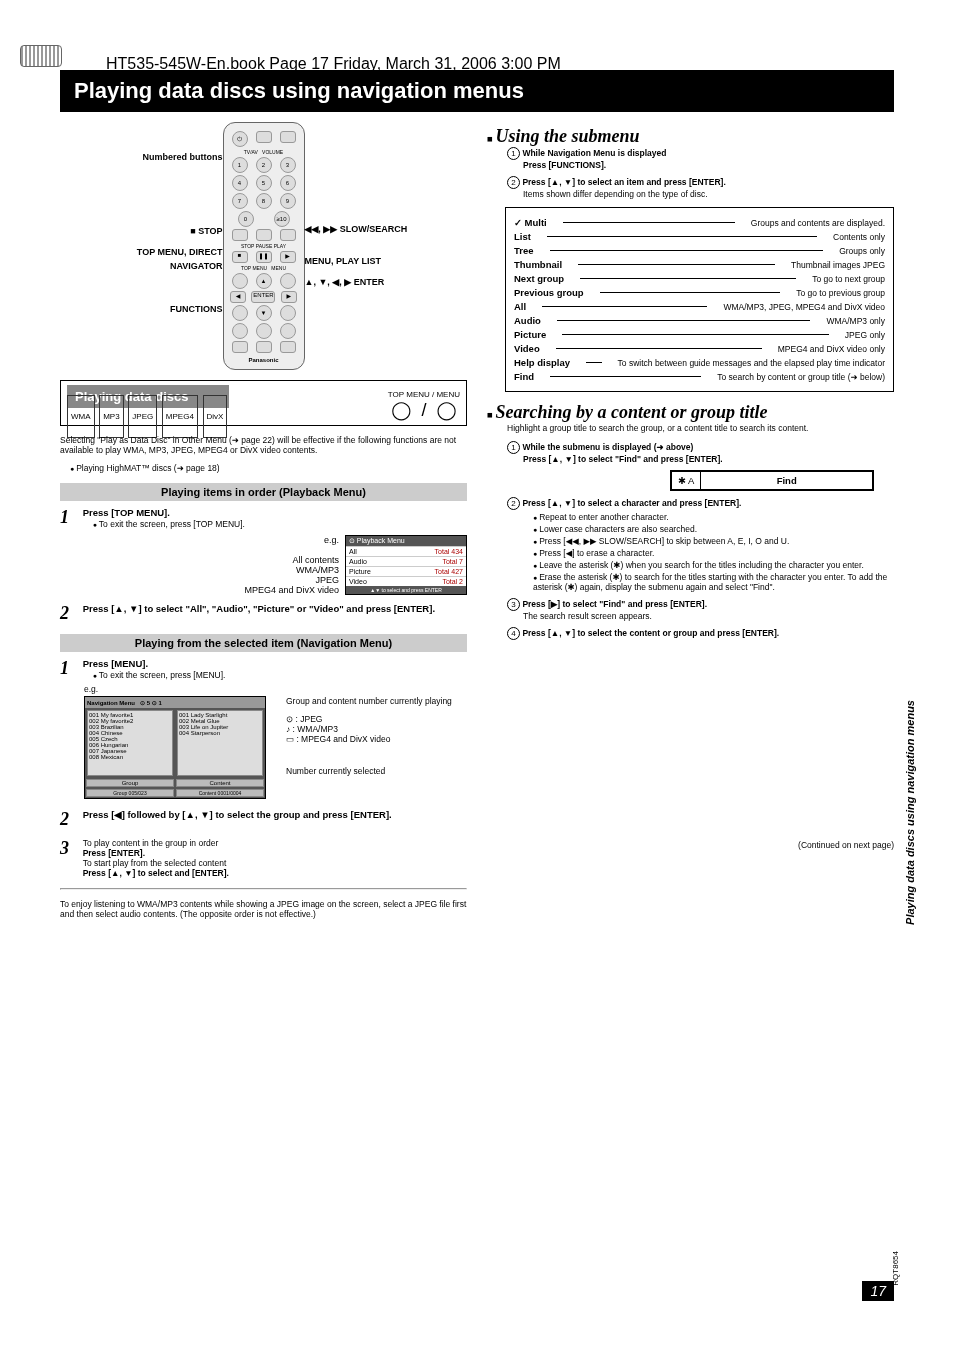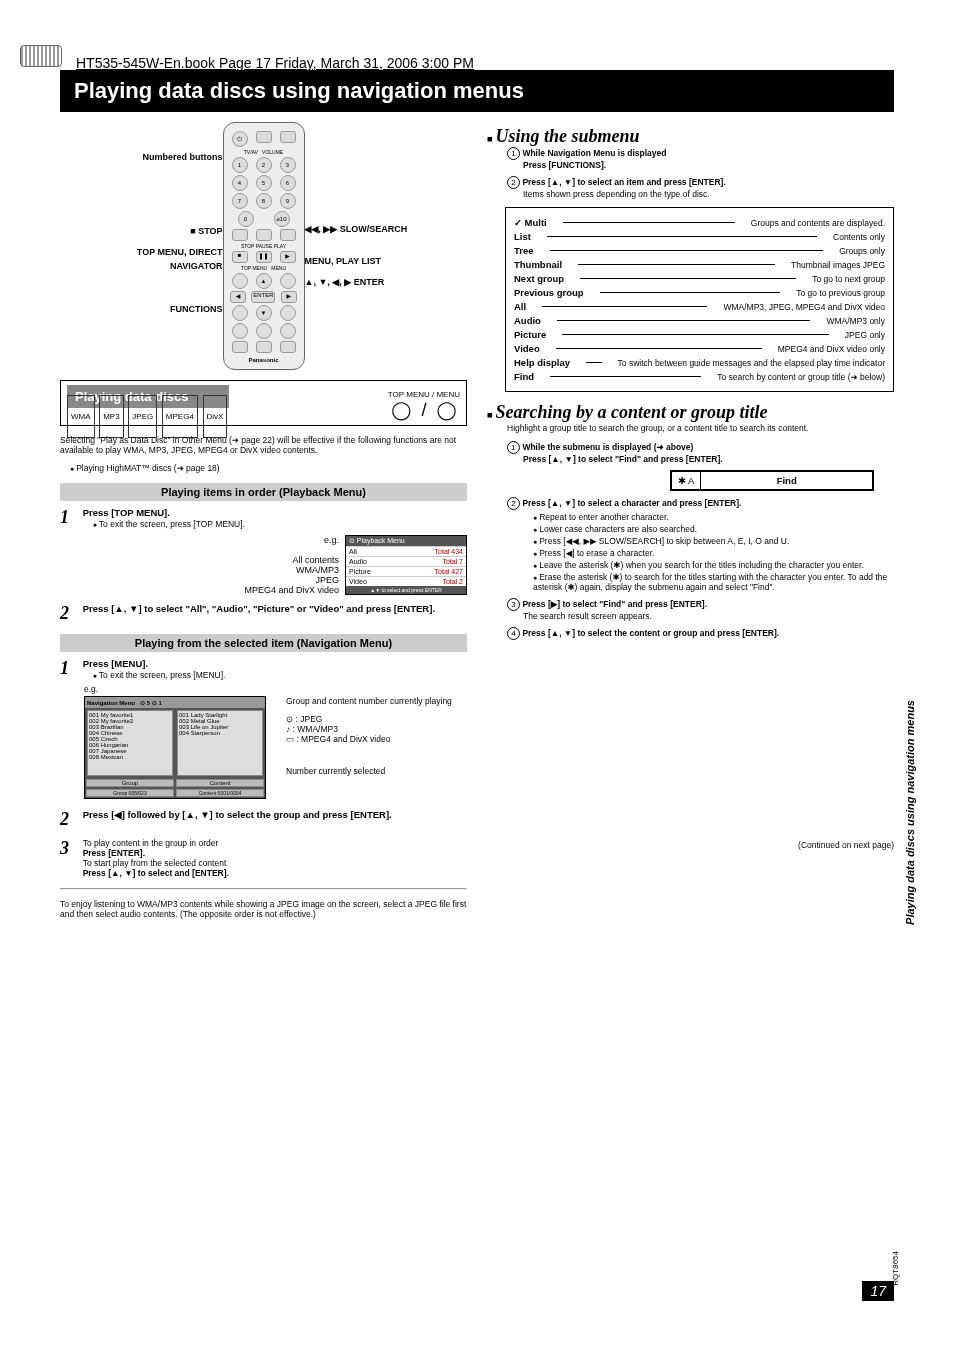--- a/index.html
+++ b/index.html
@@ -1,17 +1,17 @@
 <!DOCTYPE html>
 <html><head>
 <meta charset="utf-8">
 <style>
   body{margin:0;font-family:Arial,Helvetica,sans-serif;font-size:9.5px;color:#000;background:#fff}
   .page{width:954px;height:1351px;position:relative;box-sizing:border-box;padding:50px 60px 40px 60px}
-  .booktag{position:absolute;top:55px;left:76px;font-size:14px;text-decoration:underline}
+  .booktag{position:absolute;top:55px;left:106px;font-size:16px;text-decoration:underline}
   .titlebar{background:#000;color:#fff;font-size:22px;font-weight:bold;padding:8px 14px;margin-top:20px}
   .cols{display:flex;gap:20px;margin-top:10px}
   .col{flex:1}
   .remote{width:72px;border:1px solid #666;border-radius:12px;background:#eee;padding:6px 4px;font-size:6px;text-align:center}
   .remote .row{display:flex;justify-content:space-around;margin:2px 0}
   .rb{width:14px;height:14px;border-radius:50%;background:#ddd;border:1px solid #999;display:inline-flex;align-items:center;justify-content:center}
   .rbsq{width:14px;height:10px;border-radius:3px;background:#ddd;border:1px solid #999}
   .remote-labels{display:flex;justify-content:center;align-items:flex-start}
   .left-labels{text-align:right;width:120px;font-size:9px;font-weight:bold;line-height:1.6}
   .right-labels{text-align:left;width:120px;font-size:9px;font-weight:bold;line-height:1.6}
@@ -272,21 +272,21 @@
       <hr style="margin-top:10px">
       <p class="small">To enjoy listening to WMA/MP3 contents while showing a JPEG image on the screen, select a JPEG file first and then select audio contents. (The opposite order is not effective.)</p>
     </div>
 
     <div class="col">
       <div style="margin-top:4px">■ <span class="subhead">Using the submenu</span></div>
       <div style="margin-left:20px" class="small">
         <div><span class="circ">1</span> <b>While Navigation Menu is displayed</b></div>
         <div style="margin-left:16px"><b>Press [FUNCTIONS].</b></div>
         <div style="margin-top:6px"><span class="circ">2</span> <b>Press [▲, ▼] to select an item and press [ENTER].</b></div>
-        <div style="margin-left:16px">Items shown press depending on the type of disc.</div>
+        <div style="margin-left:16px">Items shown differ depending on the type of disc.</div>
       </div>
 
       <div style="border:1px solid #000;padding:6px 8px;margin:8px 0 10px 18px">
         <div id="menu-items">
             <div class="mrow">
               <span class="mk">✓ Multi</span>
               <span class="ln"></span>
               <span class="small">Groups and contents are displayed.</span>
             </div>
             <div class="mrow">

